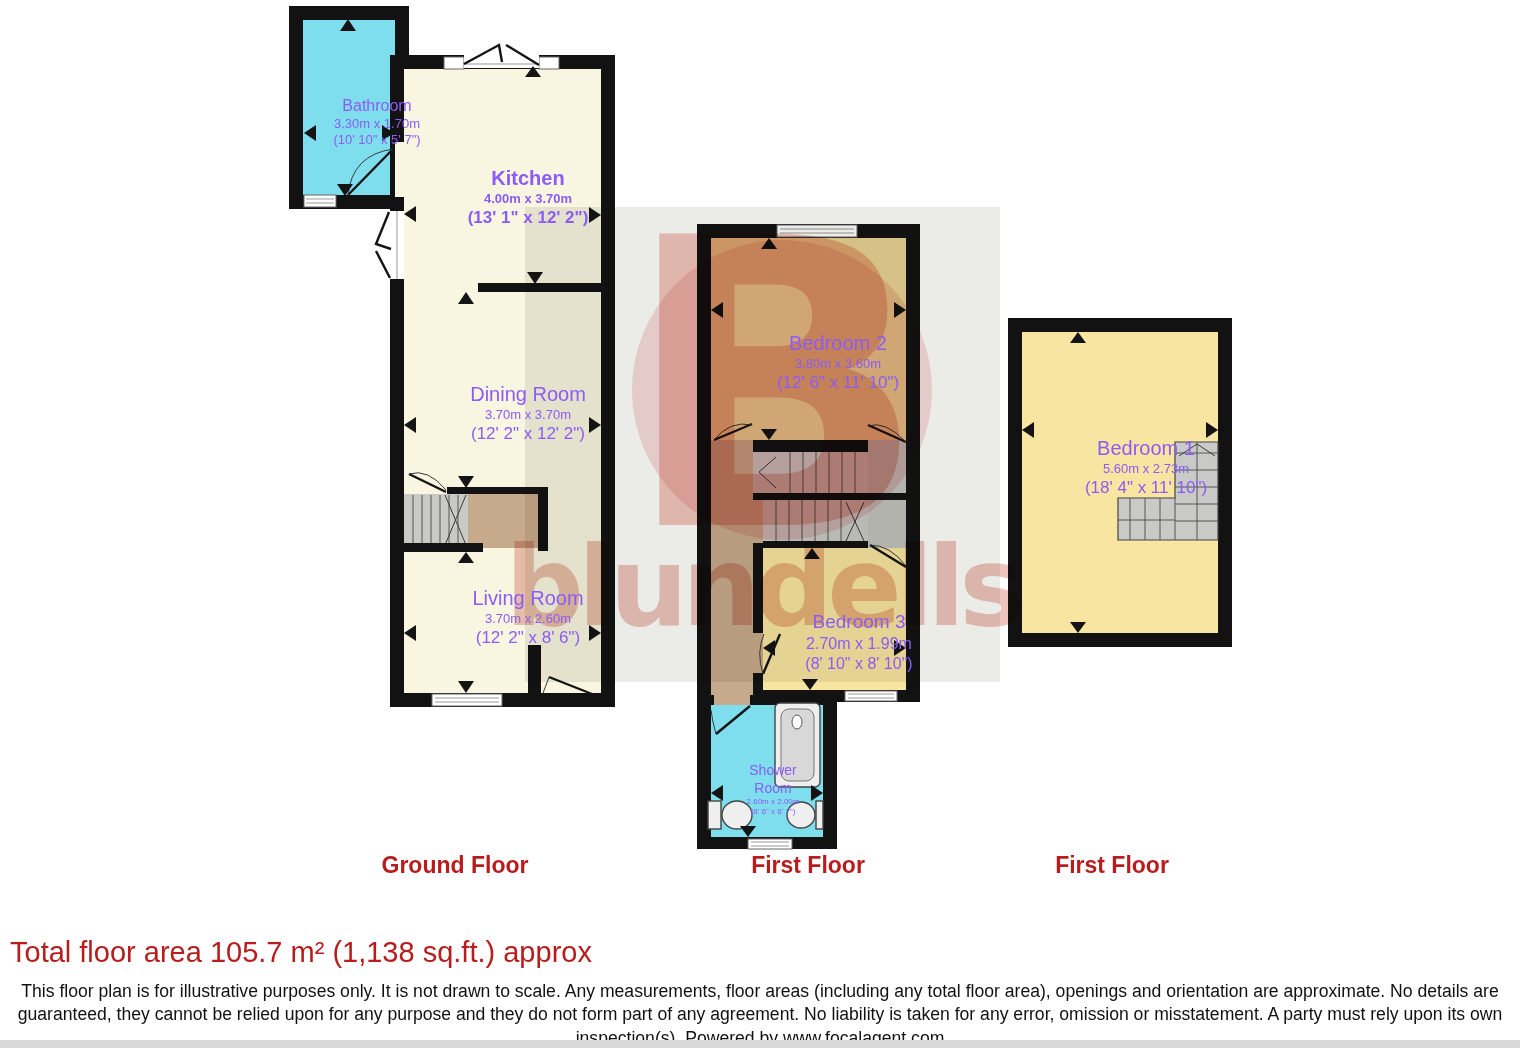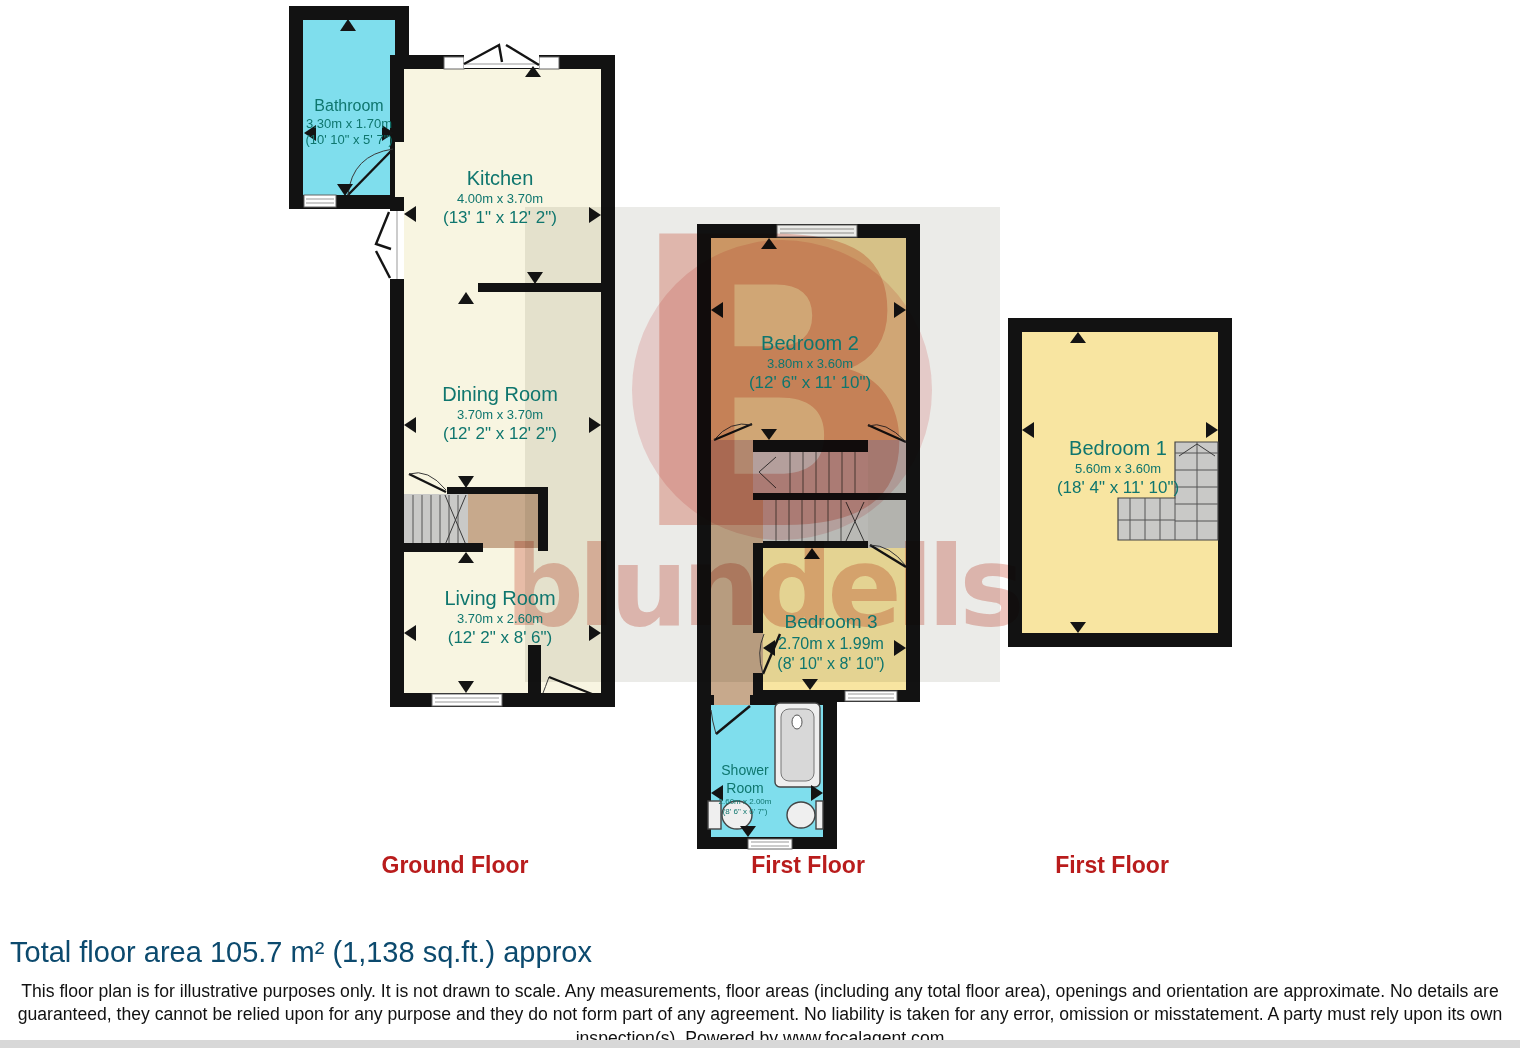--- a/index.html
+++ b/index.html
@@ -17,28 +17,28 @@
   .ld{fill:var(--landing);}
   .win{fill:#ffffff;stroke:#666;stroke-width:1;}
   .sl{stroke:var(--step_line);stroke-width:1;}
   .door{stroke:#141414;stroke-width:2.4;fill:none;}
   .arc{stroke:#3a3a3a;stroke-width:1;fill:none;}
   .thin{stroke:#999;stroke-width:1;}
   .arrow{fill:#141414;}
   .fix{fill:#efefef;stroke:#444;stroke-width:1.4;}
   .fix2{fill:#d8d8d8;stroke:#777;stroke-width:1;}
   .wm{mix-blend-mode:multiply;}
-  .room-label{position:absolute;text-align:center;color:#0f766e;line-height:1.25;}
+  .room-label{position:absolute;text-align:center;color:#8b5cf6;line-height:1.25;padding-left:28px;}
   .room-label .rn{display:block;font-size:20px;}
   .room-label .rm{display:block;font-size:13px;}
   .room-label .ri{display:block;font-size:17px;}
   .room-label.small .rn{font-size:16px;} .room-label.small .rm,.room-label.small .ri{font-size:13px;}
   .room-label.tiny .rn{font-size:14px;} .room-label.tiny .rm,.room-label.tiny .ri{font-size:8px;}
   .floor-label{position:absolute;width:250px;text-align:center;font-size:23px;font-weight:bold;color:#b91c1c;}
-  .total-area{position:absolute;left:10px;top:936px;font-size:29px;color:#0c4a6e;}
+  .total-area{position:absolute;left:10px;top:936px;font-size:29px;color:#b91c1c;}
   .disclaimer{position:absolute;left:0;right:0;top:980px;padding:0 6px;text-align:center;
               font-size:17.6px;line-height:1.33;color:#111;}
   .bottom-bar{position:absolute;left:0;top:1040px;width:1520px;height:8px;background:#d8d8d8;}
   .wm-word{font-family:"DejaVu Sans",sans-serif;font-weight:bold;}
 </style>
 </head>
 <body>
 
 <div class="page">
 
@@ -236,21 +236,21 @@
       <text class="wm wm-word" x="775" y="525" font-size="400" text-anchor="middle" fill="var(--watermark_gold)">B</text>
       <text class="wm wm-word" x="762" y="625" font-size="110" letter-spacing="-6" text-anchor="middle" fill="var(--watermark_red)">blundells</text>
     </g>
   </svg>
 
   <div class="room-label small" style="left:289px;top:96px;width:120px;">
     <span class="rn">Bathroom</span>
     <span class="rm">3.30m x 1.70m</span>
     <span class="ri">(10' 10" x 5' 7")</span>
   </div>
-  <div class="room-label" style="left:400px;top:166px;width:200px;">
+  <div class="room-label" style="left:400px;top:166px;width:200px;font-weight:bold;">
     <span class="rn">Kitchen</span>
     <span class="rm">4.00m x 3.70m</span>
     <span class="ri">(13' 1" x 12' 2")</span>
   </div>
   <div class="room-label" style="left:400px;top:382px;width:200px;">
     <span class="rn">Dining Room</span>
     <span class="rm">3.70m x 3.70m</span>
     <span class="ri">(12' 2" x 12' 2")</span>
   </div>
   <div class="room-label" style="left:400px;top:586px;width:200px;">
@@ -268,21 +268,21 @@
     <span class="rm" style="font-size:16px;">2.70m x 1.99m</span>
     <span class="ri" style="font-size:16px;">(8' 10" x 8' 10")</span>
   </div>
   <div class="room-label tiny" style="left:711px;top:762px;width:68px;">
     <span class="rn">Shower Room</span>
     <span class="rm">2.60m x 2.00m</span>
     <span class="ri">(8' 6" x 6' 7")</span>
   </div>
   <div class="room-label" style="left:1020px;top:436px;width:196px;">
     <span class="rn">Bedroom 1</span>
-    <span class="rm">5.60m x 3.60m</span>
+    <span class="rm">5.60m x 2.73m</span>
     <span class="ri">(18' 4" x 11' 10")</span>
   </div>
 
   <div class="floor-label" style="left:330px;top:852px;">Ground Floor</div>
   <div class="floor-label" style="left:683px;top:852px;">First Floor</div>
   <div class="floor-label" style="left:987px;top:852px;">First Floor</div>
 
   <div class="total-area">Total floor area 105.7 m² (1,138 sq.ft.) approx</div>
   <div class="disclaimer">This floor plan is for illustrative purposes only. It is not drawn to scale. Any measurements, floor areas (including any total floor area), openings and orientation are approximate. No details are guaranteed, they cannot be relied upon for any purpose and they do not form part of any agreement. No liability is taken for any error, omission or misstatement. A party must rely upon its own inspection(s). Powered by www.focalagent.com</div>
   <div class="bottom-bar"></div>

